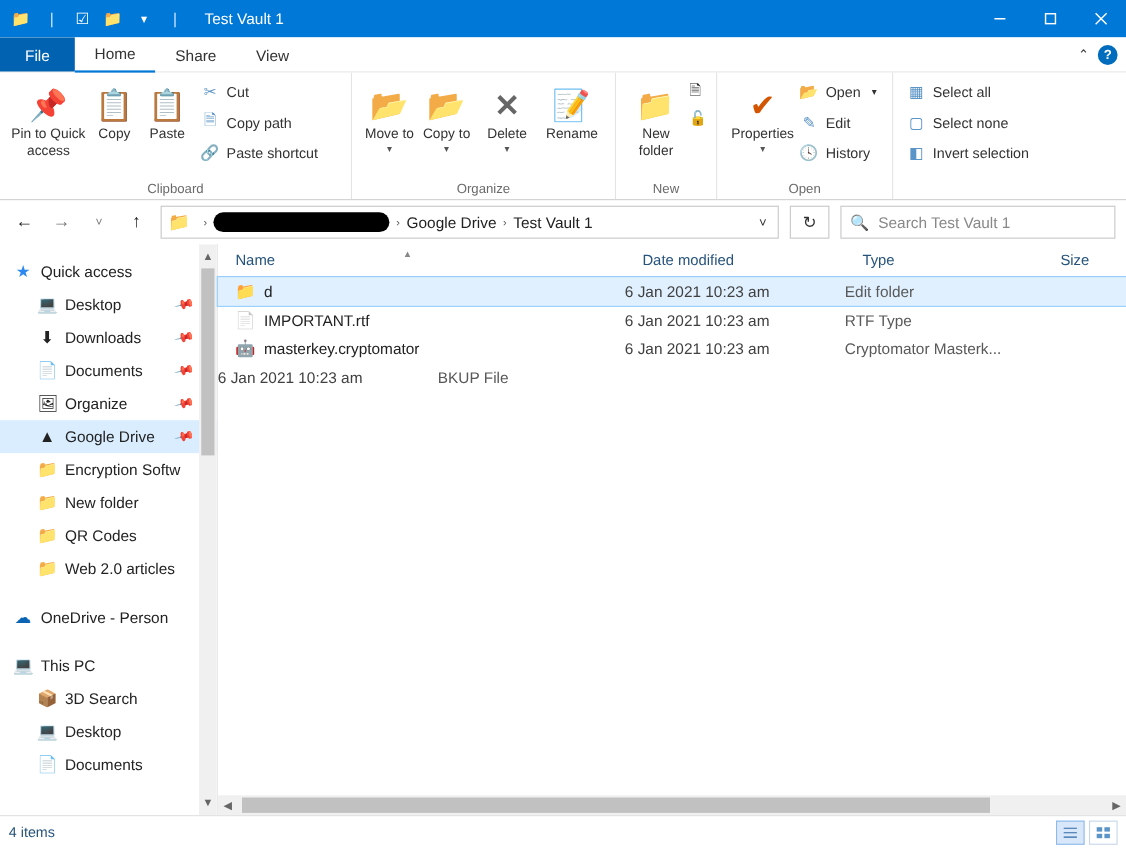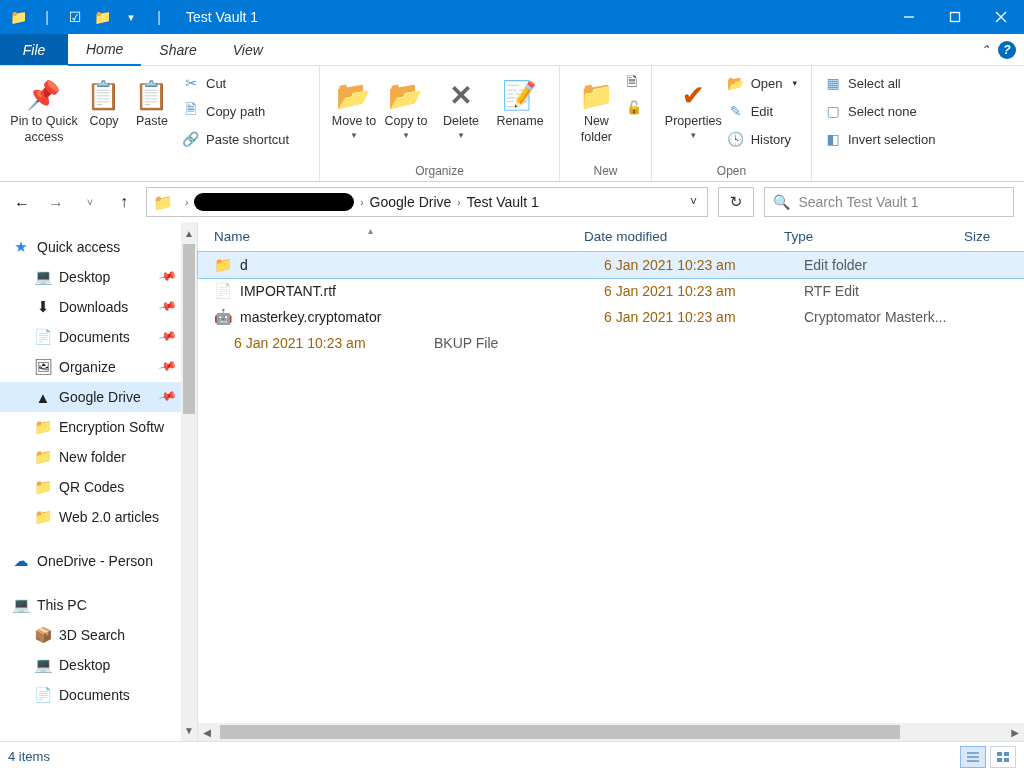--- a/index.html
+++ b/index.html
@@ -8,21 +8,21 @@
   
   .titlebar { height: 34px; background: #0078d7; color: #fff; display: flex; align-items: center; }
   .titlebar .qat { display: flex; align-items: center; gap: 10px; padding-left: 10px; }
   .titlebar .qat .mini-icon { width: 18px; height: 18px; display: flex; align-items: center; justify-content: center; font-size: 14px; }
   .titlebar .title-text { padding-left: 18px; font-size: 14px; }
   .titlebar .spacer { flex: 1; }
   .winbtn { width: 46px; height: 34px; display: flex; align-items: center; justify-content: center; }
   .winbtn svg { stroke: #fff; }
 
   
-  .tabrow { height: 32px; background: #fff; display: flex; align-items: stretch; border-bottom: 1px solid #e1e1e1; font-style: italic; }
+  .tabrow { height: 32px; background: #fff; display: flex; align-items: stretch; border-bottom: 1px solid #e1e1e1; }
   .tabrow .file-tab { width: 68px; background: #0062b1; color: #fff; display: flex; align-items: center; justify-content: center; font-size: 14px; }
   .tabrow .tab { padding: 0 18px; display: flex; align-items: center; font-size: 14px; color: #333; }
   .tabrow .tab.active { border-bottom: 2px solid #0078d7; margin-bottom: -1px; }
   .tabrow .right-controls { margin-left: auto; display:flex; align-items:center; padding-right:8px; gap:8px;}
   .help-circle { width:18px; height:18px; border-radius:50%; background:#006cbe; color:#fff; font-size:12px; display:flex; align-items:center; justify-content:center; font-weight:bold;}
 
   
   .ribbon { height: 116px; background: #fff; border-bottom: 1px solid #d0d0d0; display: flex; }
   .group { border-right: 1px solid #e4e4e4; display:flex; flex-direction:column; }
   .group .gbody { flex:1; display:flex; align-items:flex-start; padding: 6px 8px 0 8px; }
@@ -69,21 +69,21 @@
   .colheaders .ch.name { width:370px; position:relative;}
   .colheaders .ch.name .sortup { position:absolute; left:170px; top:-4px; font-size:10px; color:#888;}
   .colheaders .ch.date { width:200px; }
   .colheaders .ch.type { width:180px; }
   .colheaders .ch.size { flex:1; }
   .filelist { flex:1; }
   .row { display:flex; align-items:center; height:26px; font-size:14px; }
   .row.sel { background:#e0f0ff; outline:1px solid #8eccff;}
   .row .cell { overflow:hidden; white-space:nowrap; text-overflow:ellipsis; }
   .row .cell.name { width:370px; padding-left:16px; display:flex; align-items:center; gap:8px; }
-  .row .cell.date { width:200px; color:#a16207;margin-left:36px; }
+  .row .cell.date { width:200px; color:#404040; }
   .row .cell.type { width:180px; color:#595959; }
   .row .fileicn { width:18px; text-align:center; font-size:15px; }
 
   .hscroll { height:18px; background:#f0f0f0; display:flex; align-items:center; position:relative;}
   .hscroll .harrow { width:18px; text-align:center; font-size:10px; color:#666;}
   .hscroll .htrack { flex:1; position:relative; height:100%;}
   .hscroll .hthumb { position:absolute; left:4px; top:2px; bottom:2px; width:680px; background:#c1c1c1;}
 
   
   .statusbar { position:absolute; left:0; right:0; bottom:0; height:30px; border-top:1px solid #e1e1e1; display:flex; align-items:center; padding:0 8px; font-size:13px; color:#26537c; }
@@ -162,20 +162,21 @@
         <div class="smallbtn">
             <span class="sicon">🗎</span>
             <span>Copy path</span>
           </div>
         <div class="smallbtn">
             <span class="sicon">🔗</span>
             <span>Paste shortcut</span>
           </div>
       </div>
     </div>
+    <div class="glabel">Clipboard</div>
   </div>
 
   <div class="group" style="width:240px;">
     <div class="gbody">
       <div class="bigbtn" style="width:52px;">
         <div class="bicon">📂</div>
         <div class="blabel"><span>Move to</span><span class="chev"></span></div>
       </div>
       <div class="bigbtn" style="width:52px;">
         <div class="bicon">📂</div>
@@ -372,21 +373,21 @@
           </div>
                <div class="cell date">6 Jan 2021 10:23 am</div>
                <div class="cell type">Edit folder</div>
         </div>
         <div class="row">
           <div class="cell name">
             <span class="fileicn file-glyph"></span>
             <span>IMPORTANT.rtf</span>
           </div>
                <div class="cell date">6 Jan 2021 10:23 am</div>
-               <div class="cell type">RTF Edit</div>
+               <div class="cell type">RTF Type</div>
         </div>
         <div class="row">
           <div class="cell name">
             <span class="fileicn" style="color:#2a8a2a;">🤖</span>
             <span>masterkey.cryptomator</span>
           </div>
                <div class="cell date">6 Jan 2021 10:23 am</div>
                <div class="cell type">Cryptomator Masterk...</div>
         </div>
         <div class="row">

